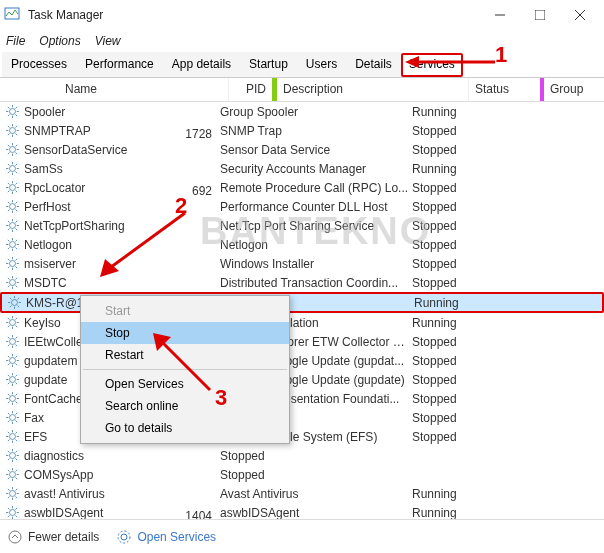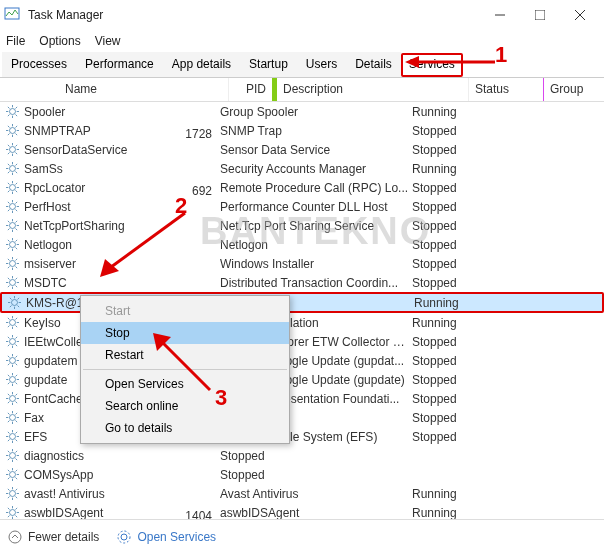--- a/index.html
+++ b/index.html
@@ -2,30 +2,30 @@
 <html><head>
 <meta charset="utf-8">
 <style>
 * { margin: 0; padding: 0; box-sizing: border-box; font-family: 'Segoe UI', Tahoma, sans-serif; }
 body { background: #fff; width: 604px; height: 553px; overflow: hidden; position: relative; font-size: 12px; }
 .titlebar { height: 30px; display: flex; align-items: center; padding: 0 4px; }
 .titlebar .icon { width: 18px; height: 18px; margin-right: 6px; display: inline-flex; }
 .titlebar .title { flex: 1; font-size: 12px; color: #222; }
 .win-controls { display: flex; }
 .win-btn { width: 40px; height: 28px; display: flex; align-items: center; justify-content: center; font-size: 14px; color: #333; }
-.menubar { height: 22px; display: flex; align-items: center; padding: 0 6px; gap: 14px; font-size: 12px; color: #222; }
+.menubar { height: 22px; display: flex; align-items: center; padding: 0 6px; gap: 14px; font-size: 12px; color: #222; font-style: italic; }
 .tabs { height: 26px; display: flex; align-items: flex-end; padding: 0 2px; border-bottom: 1px solid #ccc; }
 .tab { padding: 4px 8px 6px; font-size: 12px; border: 1px solid transparent; border-bottom: none; background: #f4f4f4; cursor: pointer; position: relative; }
 .tab.active { background: #fff; border-color: #ccc; z-index: 2; }
 .tab.highlighted { border: 2px solid #d00; border-radius: 2px; padding: 2px 6px 4px; }
 .headers { height: 24px; display: flex; border-bottom: 1px solid #ddd; font-size: 12px; color: #333; background: #fff; justify-content: flex-end; }
 .col-name { width: 170px; padding: 4px 6px; border-right: 1px solid #eee; }
 .col-pid { width: 48px; padding: 4px 6px; text-align: right; border-right: 5px solid #84cc16; }
 .col-desc { width: 192px; padding: 4px 6px; border-right: 1px solid #eee; }
-.col-status { width: 75px; padding: 4px 6px; border-right: 1px solid #d946ef; }
+.col-status { width: 75px; padding: 4px 6px; border-right: 4px solid #d946ef; }
 .col-group { width: 60px; padding: 4px 6px; }
 .list { height: 420px; overflow: hidden; position: relative; }
 .row { height: 19px; display: flex; align-items: center; font-size: 12px; color: #333; }
 .row.selected { background: #cce8ff; border: 2px solid #d00; border-radius: 2px; height: 21px; }
 .row .svc-icon { width: 14px; margin-left: 6px; margin-right: 4px; display: inline-flex; }
 .row .name { width: 146px; white-space: nowrap; overflow: hidden; text-overflow: ellipsis; }
 .row .pid { width: 48px; text-align: right; padding-right: 6px; margin-top: 44px; }
 .row .desc { width: 192px; white-space: nowrap; overflow: hidden; text-overflow: ellipsis; padding-left: 2px; }
 .row .status { width: 75px; padding-left: 2px; }
 .ctxmenu { position: absolute; left: 80px; top: 295px; width: 210px; background: #f2f2f2; border: 1px solid #aaa; box-shadow: 2px 2px 6px rgba(0,0,0,.25); z-index: 10; padding: 4px 0; }

